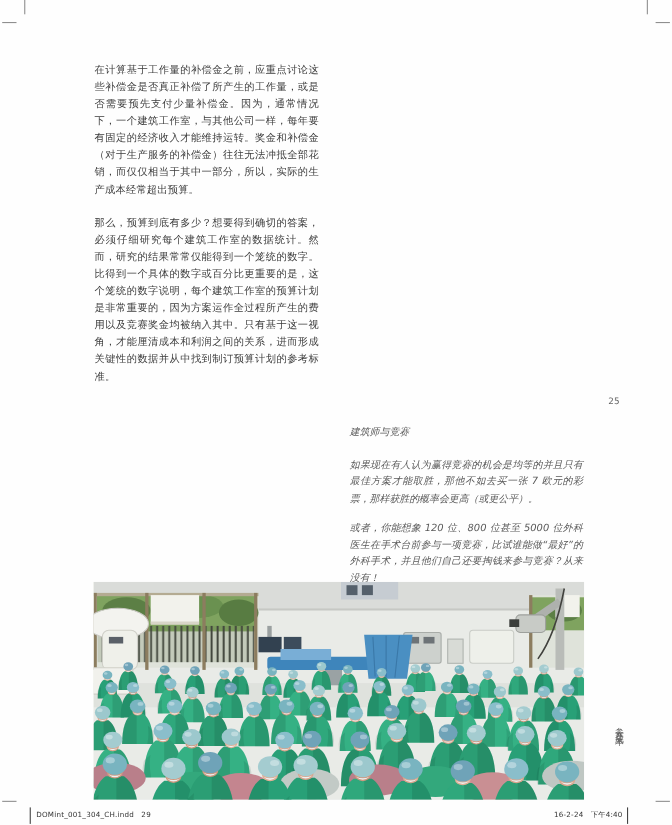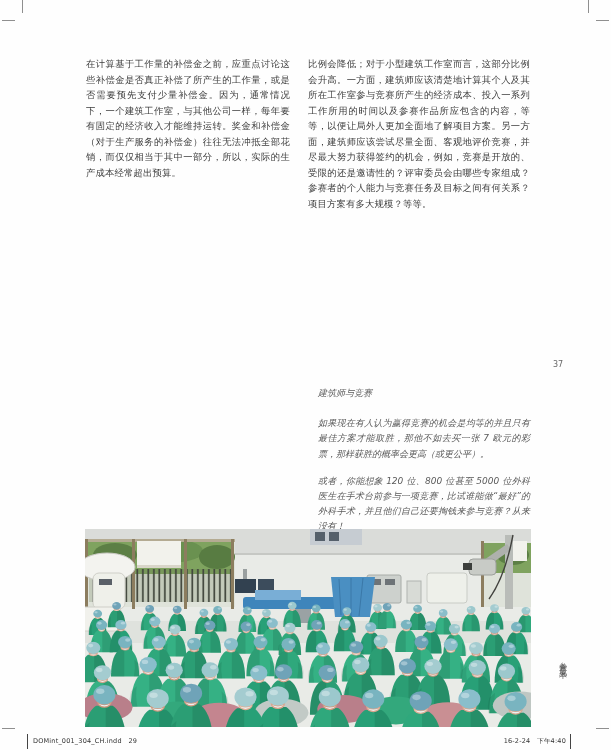--- a/index.html
+++ b/index.html
@@ -75,27 +75,25 @@
 
   <div class="crop v" style="left:22px;top:0;"></div>
   <div class="crop h" style="left:2px;top:20px;"></div>
   <div class="crop v" style="left:588px;top:0;"></div>
   <div class="crop h" style="left:596px;top:20px;"></div>
   <div class="crop h" style="left:2px;top:728px;"></div>
   <div class="crop h" style="left:596px;top:728px;"></div>
 
   <div class="col" id="col1">
     <p>在计算基于工作量的补偿金之前，应重点讨论这些补偿金是否真正补偿了所产生的工作量，或是否需要预先支付少量补偿金。因为，通常情况下，一个建筑工作室，与其他公司一样，每年要有固定的经济收入才能维持运转。奖金和补偿金（对于生产服务的补偿金）往往无法冲抵全部花销，而仅仅相当于其中一部分，所以，实际的生产成本经常超出预算。</p>
-  </div>
-
-  <div class="col" id="col2">
-    <p>比例会降低；对于小型建筑工作室而言，这部分比例会升高。一方面，建筑师应该清楚地计算其个人及其所在工作室参与竞赛所产生的经济成本、投入一系列工作所用的时间以及参赛作品所应包含的内容，等等，以便让局外人更加全面地了解项目方案。另一方面，建筑师应该尝试尽量全面、客观地评价竞赛，并尽最大努力获得签约的机会，例如，竞赛是开放的、受限的还是邀请性的？评审委员会由哪些专家组成？参赛者的个人能力与竞赛任务及目标之间有何关系？项目方案有多大规模？等等。</p>
-  </div>
-
-  <div class="pagenum">37</div>
+    <p>那么，预算到底有多少？想要得到确切的答案，必须仔细研究每个建筑工作室的数据统计。然而，研究的结果常常仅能得到一个笼统的数字。比得到一个具体的数字或百分比更重要的是，这个笼统的数字说明，每个建筑工作室的预算计划是非常重要的，因为方案运作全过程所产生的费用以及竞赛奖金均被纳入其中。只有基于这一视角，才能厘清成本和利润之间的关系，进而形成关键性的数据并从中找到制订预算计划的参考标准。</p>
+  </div>
+
+
+  <div class="pagenum">25</div>
 
   <div class="quote">
     <p class="qtitle">建筑师与竞赛</p>
     <p>如果现在有人认为赢得竞赛的机会是均等的并且只有最佳方案才能取胜，那他不如去买一张 7 欧元的彩票，那样获胜的概率会更高（或更公平）。</p>
     <p>或者，你能想象 120 位、800 位甚至 5000 位外科医生在手术台前参与一项竞赛，比试谁能做“最好”的外科手术，并且他们自己还要掏钱来参与竞赛？从来没有！</p>
     <p class="attrib">Wolf D.Prix/COOP HIMMELB(L)AU</p>
   </div>
 
   <div class="side-label">参赛成本</div>
 

